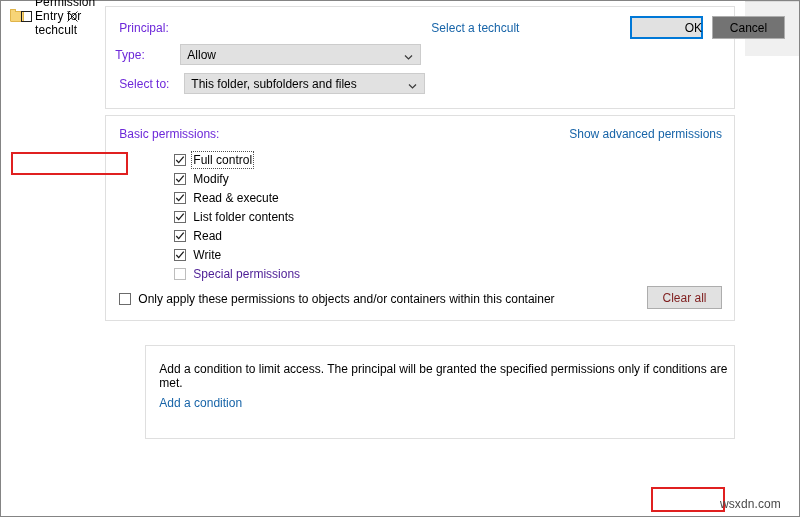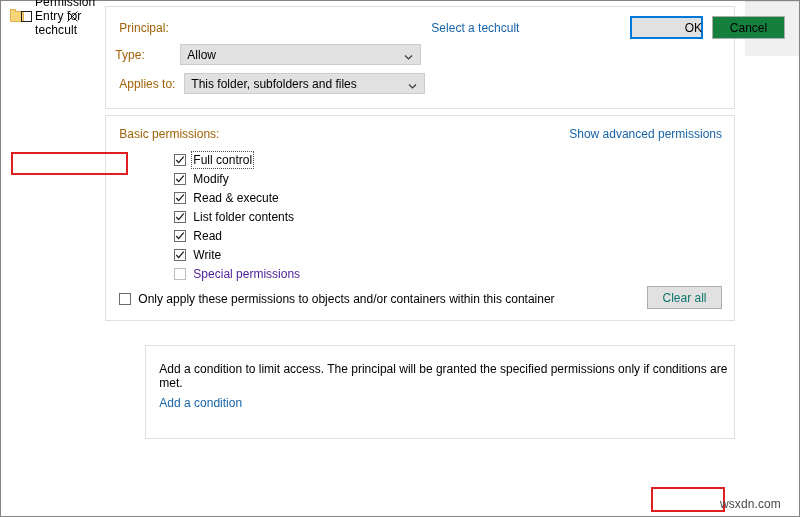--- a/index.html
+++ b/index.html
@@ -109,21 +109,21 @@
   #panel-cond      { top: 344px; height: 94px; margin-left: 40px;  }
 
   
   .row {
     position: absolute;
     display: flex;
     align-items: center;
   }
   .lbl {
     font-size: 12px;
-    color: #a16207;
+    color: #6d28d9;
   }
   #row-principal { left: 13px; top: 14px; }
   #row-type      { left: 9px; top: 37px; }
   #row-applies   { left: 13px; top: 66px; }
 
   .field-label { width: 65px; flex: 0 0 65px; }
 
   .combo {
     width: 241px;
     height: 21px;
@@ -208,21 +208,21 @@
   #btn-clear-all {
     position: absolute;
     right: 12px;
     top: 170px;
     width: 75px;
     height: 23px;
     background: #e1e1e1;
     border: 1px solid #adadad;
     font-family: "Liberation Sans", sans-serif;
     font-size: 12px;
-    color: #0f766e;
+    color: #7f1d1d;
     padding: 0;
     cursor: pointer;
   }
 
   
   #cond-text {
     position: absolute;
     left: 13px;
     top: 16px;
     font-size: 12px;
@@ -240,21 +240,21 @@
     height: 54px;
     background: #f0f0f0;
     border-top: 1px solid #dcdcdc;
     position: relative;
   }
   .dlg-btn {
     position: absolute;
     top: 14px;
     width: 73px;
     height: 23px;
-    background: #15803d;
+    background: #737373;
     border: 1px solid #adadad;
     font-family: "Liberation Sans", sans-serif;
     font-size: 12px;
     color: #000;
     padding: 0;
     cursor: pointer;
   }
   #btn-ok {
     right: 96px;
     border: 1px solid #0078d7;
@@ -332,21 +332,21 @@
           <span>Allow</span>
           <span class="chev">
             <svg width="9" height="9" viewBox="0 0 9 9">
                 <polyline points="1,3 4.5,6.5 8,3" fill="none" stroke="#3a3a3a" stroke-width="1.2"></polyline>
               </svg>
           </span>
         </div>
       </div>
 
       <div class="row" id="row-applies">
-        <span class="lbl field-label">Applies to:</span>
+        <span class="lbl field-label">Select to:</span>
         <div class="combo">
           <span>This folder, subfolders and files</span>
           <span class="chev">
             <svg width="9" height="9" viewBox="0 0 9 9">
                 <polyline points="1,3 4.5,6.5 8,3" fill="none" stroke="#3a3a3a" stroke-width="1.2"></polyline>
               </svg>
           </span>
         </div>
       </div>
     </div>

